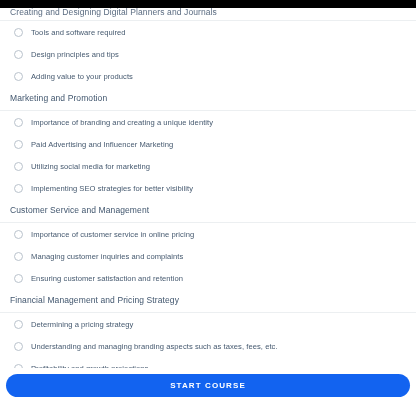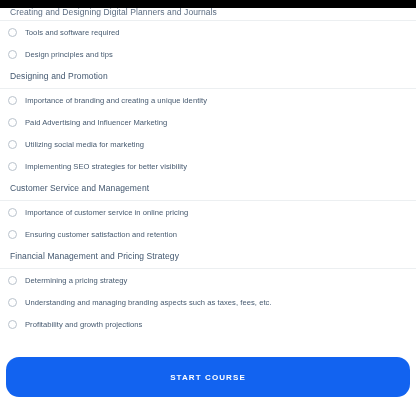--- a/index.html
+++ b/index.html
@@ -65,21 +65,21 @@
 
   .divider {
     height: 1px;
     background: #eceff1;
     width: 100%;
   }
 
   .topic-row {
     display: flex;
     align-items: center;
-    padding: 4px 0 4px 8px;
+    padding: 4px 0 4px 14px;
     min-height: 14px;
   }
 
   .radio {
     width: 9px;
     height: 9px;
     border: 1px solid #b9c2cc;
     border-radius: 50%;
     flex: 0 0 auto;
     background: #ffffff;
@@ -102,21 +102,21 @@
   }
 
   .start-button {
     display: block;
     width: 100%;
     box-sizing: border-box;
     background: #1263f0;
     color: #ffffff;
     border: none;
     border-radius: 13px;
-    height: 40px;
+    height: 23px;
     font-size: 8px;
     font-weight: bold;
     letter-spacing: 1.1px;
     font-family: "Liberation Sans", sans-serif;
     cursor: pointer;
   }
 </style>
 </head>
 <body>
 
@@ -133,23 +133,27 @@
     <div id="sections-container">
         <div class="section">
           <div class="topic-row">
             <span class="radio"></span>
             <span class="topic-label">Tools and software required</span>
           </div>
           <div class="topic-row">
             <span class="radio"></span>
             <span class="topic-label">Design principles and tips</span>
           </div>
-        </div>
-        <div class="section">
-          <div class="section-title">Designing and Promotion</div>
+          <div class="topic-row">
+            <span class="radio"></span>
+            <span class="topic-label">Adding value to your products</span>
+          </div>
+        </div>
+        <div class="section">
+          <div class="section-title">Marketing and Promotion</div>
           <div class="divider"></div>
           <div class="topic-row">
             <span class="radio"></span>
             <span class="topic-label">Importance of branding and creating a unique identity</span>
           </div>
           <div class="topic-row">
             <span class="radio"></span>
             <span class="topic-label">Paid Advertising and Influencer Marketing</span>
           </div>
           <div class="topic-row">
@@ -160,20 +164,24 @@
             <span class="radio"></span>
             <span class="topic-label">Implementing SEO strategies for better visibility</span>
           </div>
         </div>
         <div class="section">
           <div class="section-title">Customer Service and Management</div>
           <div class="divider"></div>
           <div class="topic-row">
             <span class="radio"></span>
             <span class="topic-label">Importance of customer service in online pricing</span>
+          </div>
+          <div class="topic-row">
+            <span class="radio"></span>
+            <span class="topic-label">Managing customer inquiries and complaints</span>
           </div>
           <div class="topic-row">
             <span class="radio"></span>
             <span class="topic-label">Ensuring customer satisfaction and retention</span>
           </div>
         </div>
         <div class="section">
           <div class="section-title">Financial Management and Pricing Strategy</div>
           <div class="divider"></div>
           <div class="topic-row">

